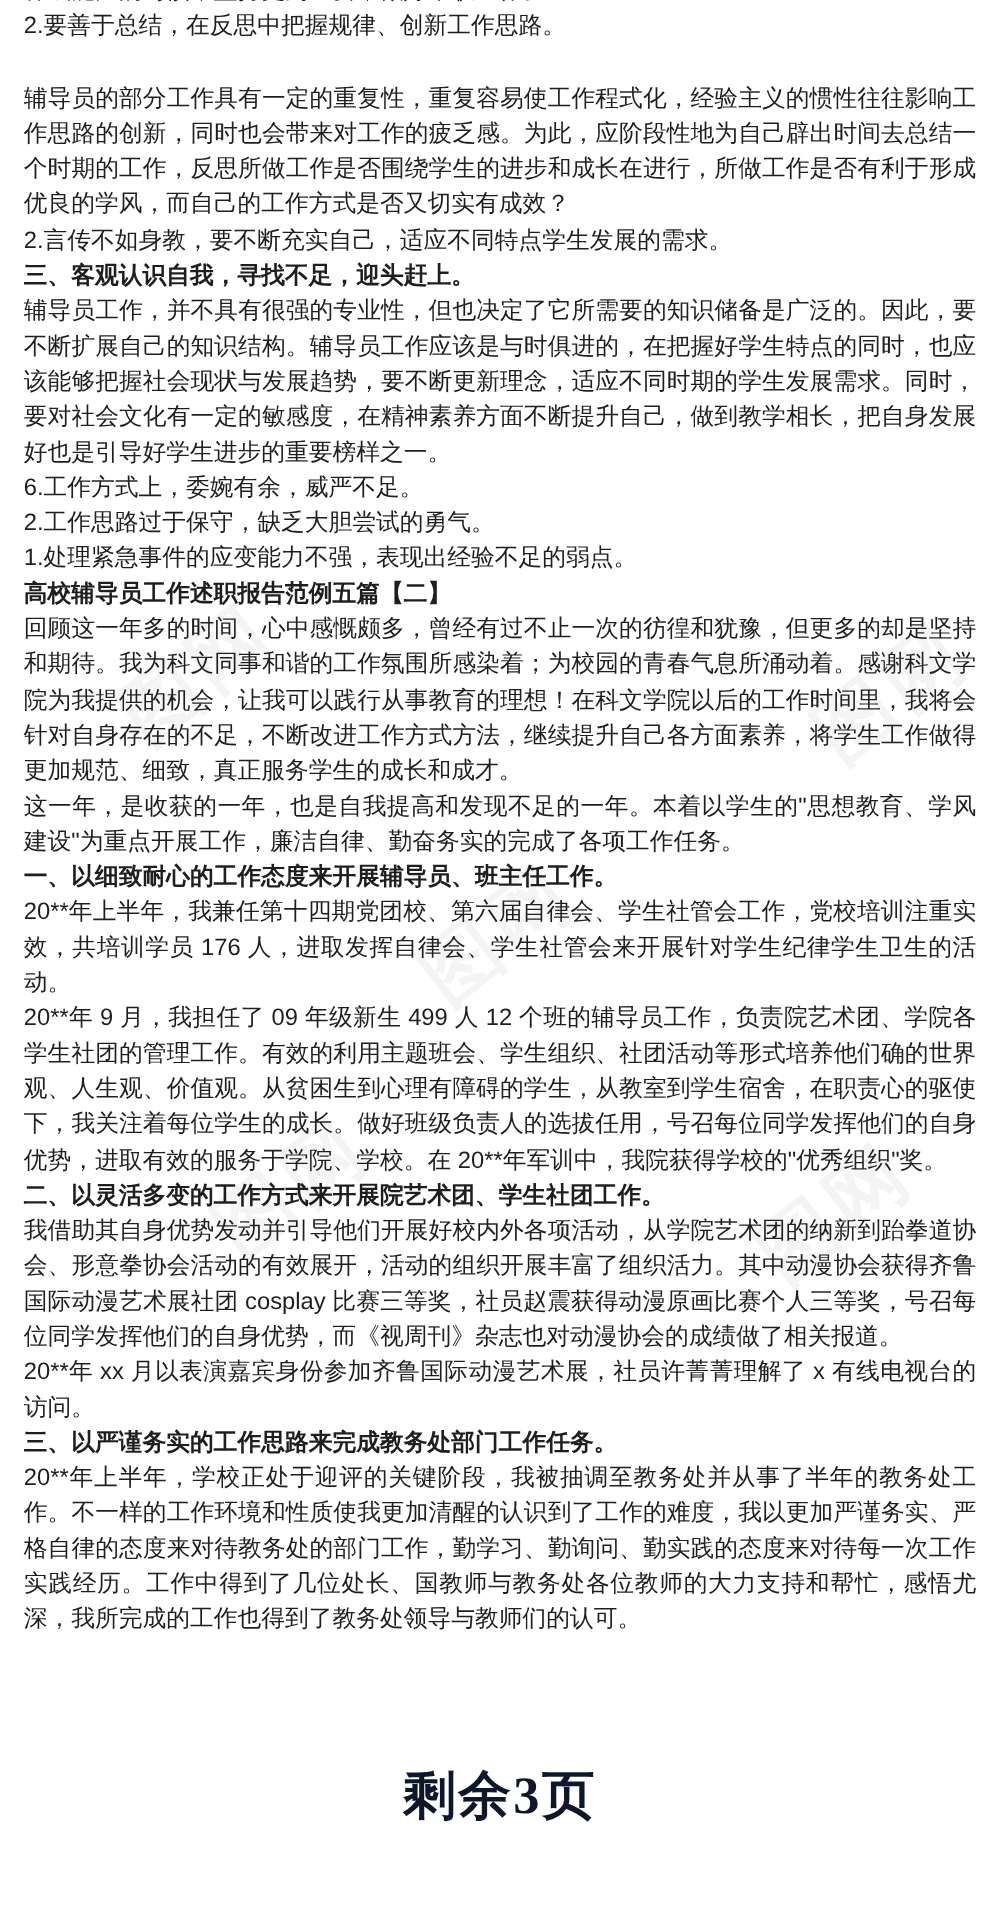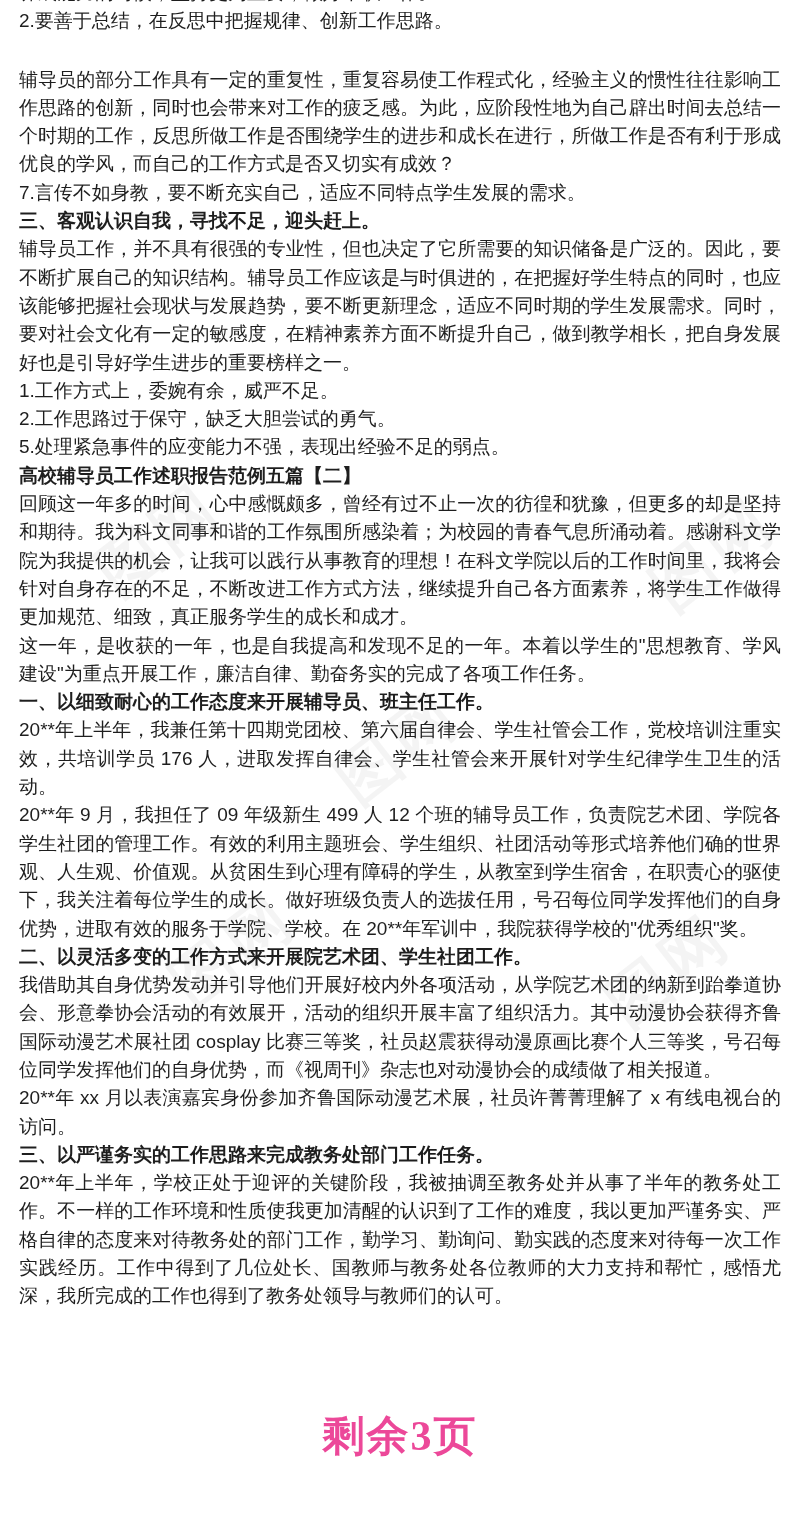--- a/index.html
+++ b/index.html
@@ -58,47 +58,47 @@
     width: 100%;
     display: flex;
     justify-content: center;
     align-items: baseline;
     gap: 44px;
     z-index: 1;
     font-family: "Liberation Serif", serif;
     font-weight: 700;
     font-size: 42px;
     letter-spacing: 2px;
-    color: #ec4899;
+    color: #0f172a;
     cursor: pointer;
   }
 </style>
 </head>
 <body>
 
 <div class="page">
 
   <div class="watermark-layer">
       <span class="watermark" style="left: 90px; top: 497px; color: rgba(0, 0, 0, 0.043);">图网</span>
       <span class="watermark" style="left: 645px; top: 512px; color: rgba(0, 0, 0, 0.043);">图网</span>
       <span class="watermark" style="left: 330px; top: 705px; color: rgba(0, 0, 0, 0.043);">图网</span>
       <span class="watermark" style="left: 165px; top: 908px; color: rgba(0, 0, 0, 0.043);">图网</span>
       <span class="watermark" style="left: 600px; top: 928px; color: rgba(0, 0, 0, 0.043);">图网</span>
     </div>
 
   <div class="text-flow">
     <p class="para">养成能力的习惯，坚持更为重要，做好本职工作。</p>
   <p class="para gap-after">2.要善于总结，在反思中把握规律、创新工作思路。</p>
       <p class="para">辅导员的部分工作具有一定的重复性，重复容易使工作程式化，经验主义的惯性往往影响工作思路的创新，同时也会带来对工作的疲乏感。为此，应阶段性地为自己辟出时间去总结一个时期的工作，反思所做工作是否围绕学生的进步和成长在进行，所做工作是否有利于形成优良的学风，而自己的工作方式是否又切实有成效？</p>
-      <p class="para">7.言传不如身教，要不断充实自己，适应不同特点学生发展的需求。</p>
+      <p class="para">2.言传不如身教，要不断充实自己，适应不同特点学生发展的需求。</p>
       <p class="para bold">三、客观认识自我，寻找不足，迎头赶上。</p>
       <p class="para">辅导员工作，并不具有很强的专业性，但也决定了它所需要的知识储备是广泛的。因此，要不断扩展自己的知识结构。辅导员工作应该是与时俱进的，在把握好学生特点的同时，也应该能够把握社会现状与发展趋势，要不断更新理念，适应不同时期的学生发展需求。同时，要对社会文化有一定的敏感度，在精神素养方面不断提升自己，做到教学相长，把自身发展好也是引导好学生进步的重要榜样之一。</p>
-      <p class="para">1.工作方式上，委婉有余，威严不足。</p>
+      <p class="para">6.工作方式上，委婉有余，威严不足。</p>
       <p class="para">2.工作思路过于保守，缺乏大胆尝试的勇气。</p>
-      <p class="para">5.处理紧急事件的应变能力不强，表现出经验不足的弱点。</p>
+      <p class="para">1.处理紧急事件的应变能力不强，表现出经验不足的弱点。</p>
       <p class="para bold">高校辅导员工作述职报告范例五篇【二】</p>
       <p class="para">回顾这一年多的时间，心中感慨颇多，曾经有过不止一次的彷徨和犹豫，但更多的却是坚持和期待。我为科文同事和谐的工作氛围所感染着；为校园的青春气息所涌动着。感谢科文学院为我提供的机会，让我可以践行从事教育的理想！在科文学院以后的工作时间里，我将会针对自身存在的不足，不断改进工作方式方法，继续提升自己各方面素养，将学生工作做得更加规范、细致，真正服务学生的成长和成才。</p>
       <p class="para">这一年，是收获的一年，也是自我提高和发现不足的一年。本着以学生的"思想教育、学风建设"为重点开展工作，廉洁自律、勤奋务实的完成了各项工作任务。</p>
       <p class="para bold">一、以细致耐心的工作态度来开展辅导员、班主任工作。</p>
       <p class="para">20**年上半年，我兼任第十四期党团校、第六届自律会、学生社管会工作，党校培训注重实效，共培训学员 176 人，进取发挥自律会、学生社管会来开展针对学生纪律学生卫生的活动。</p>
       <p class="para">20**年 9 月，我担任了 09 年级新生 499 人 12 个班的辅导员工作，负责院艺术团、学院各学生社团的管理工作。有效的利用主题班会、学生组织、社团活动等形式培养他们确的世界观、人生观、价值观。从贫困生到心理有障碍的学生，从教室到学生宿舍，在职责心的驱使下，我关注着每位学生的成长。做好班级负责人的选拔任用，号召每位同学发挥他们的自身优势，进取有效的服务于学院、学校。在 20**年军训中，我院获得学校的"优秀组织"奖。</p>
       <p class="para bold">二、以灵活多变的工作方式来开展院艺术团、学生社团工作。</p>
       <p class="para">我借助其自身优势发动并引导他们开展好校内外各项活动，从学院艺术团的纳新到跆拳道协会、形意拳协会活动的有效展开，活动的组织开展丰富了组织活力。其中动漫协会获得齐鲁国际动漫艺术展社团 cosplay 比赛三等奖，社员赵震获得动漫原画比赛个人三等奖，号召每位同学发挥他们的自身优势，而《视周刊》杂志也对动漫协会的成绩做了相关报道。</p>
       <p class="para">20**年 xx 月以表演嘉宾身份参加齐鲁国际动漫艺术展，社员许菁菁理解了 x 有线电视台的访问。</p>
       <p class="para bold">三、以严谨务实的工作思路来完成教务处部门工作任务。</p>

